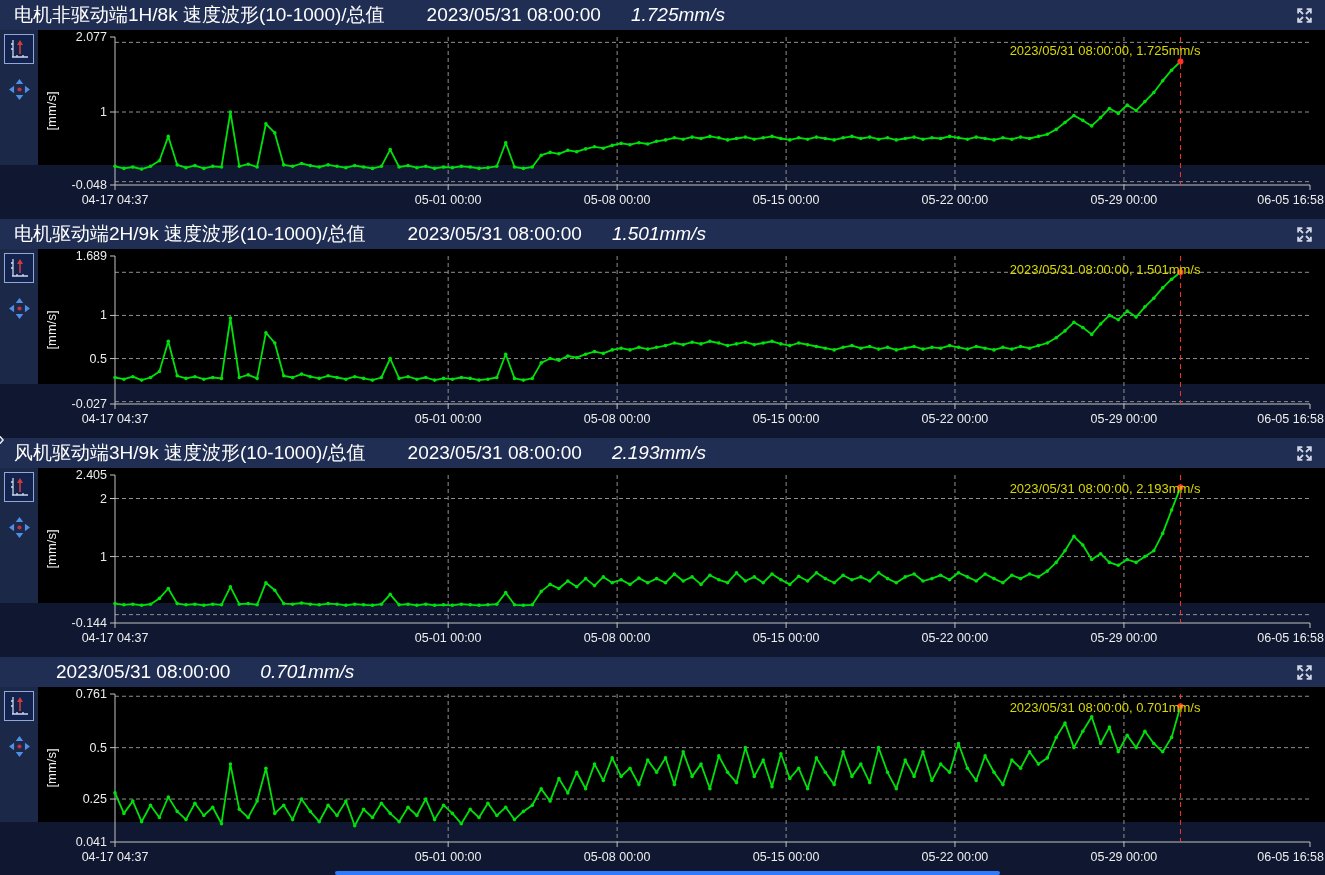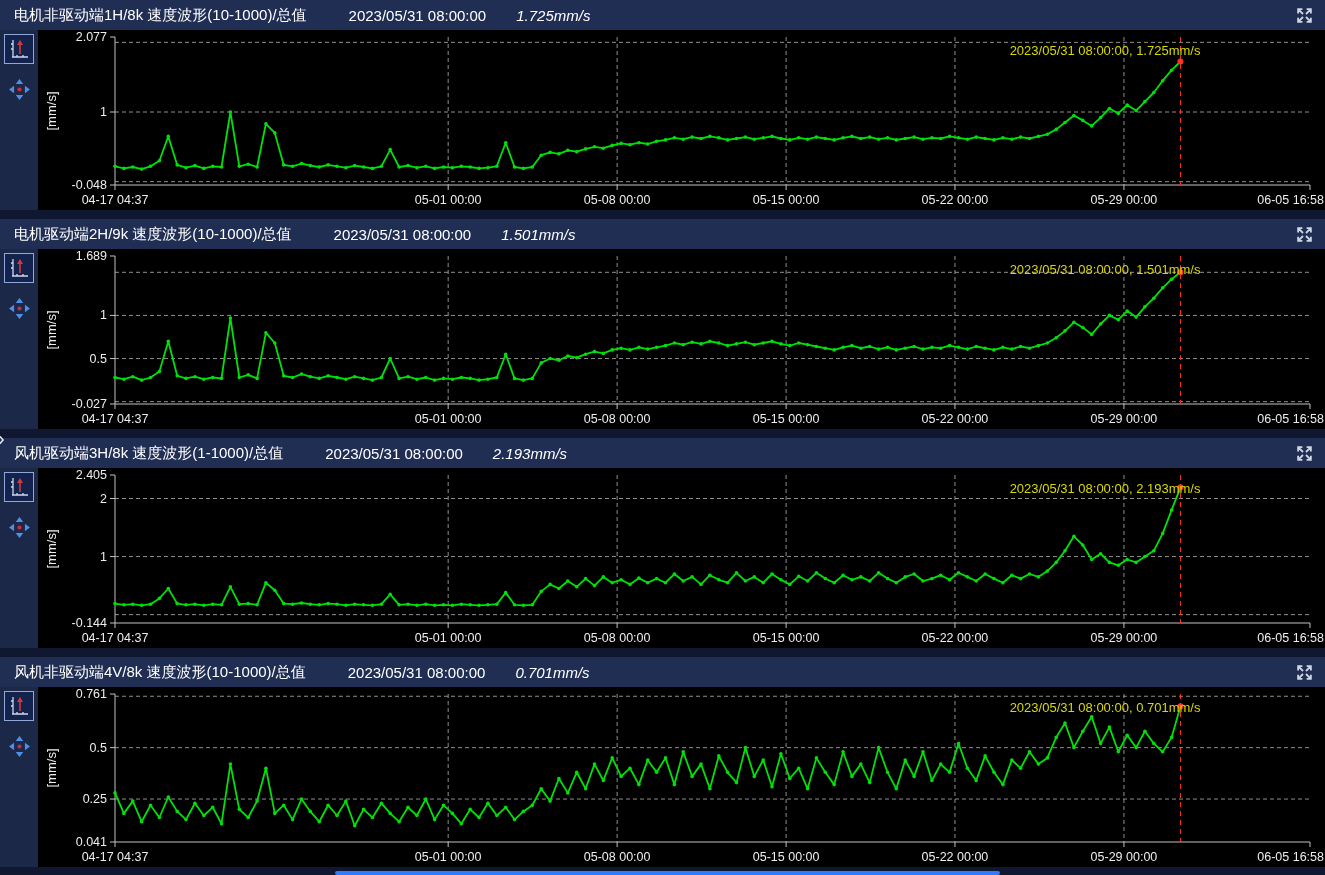--- a/index.html
+++ b/index.html
@@ -1,26 +1,26 @@
 <!DOCTYPE html>
 <html><head>
 <meta charset="utf-8">
 <style>
   html,body{margin:0;padding:0;background:#0c1426;}
   .app{position:relative;width:1325px;height:875px;background:#0f1830;overflow:hidden;
        font-family:"Liberation Sans", sans-serif;}
   .panel{height:213px;margin-bottom:6px;}
   .panel-header{height:30px;background:#202e54;display:flex;align-items:center;
-       padding:0 10px 0 14px;color:#ffffff;font-size:15px;}
+       padding:0 10px 0 14px;color:#ffffff;font-size:19px;}
   .panel-header .title{white-space:nowrap;}
   .panel-header .ts{margin-left:42px;white-space:nowrap;}
   .panel-header .val{margin-left:30px;white-space:nowrap;font-style:italic;}
   .expand-btn{margin-left:auto;background:transparent;border:none;padding:2px;cursor:pointer;
        display:flex;align-items:center;}
-  .chart-row{display:flex;height:180px;}
+  .chart-row{display:flex;height:135px;}
   .toolstrip{width:38px;background:#1c2847;display:flex;flex-direction:column;align-items:center;
        padding-top:4px;gap:13px;flex:none;}
   .autoscale-btn{width:30px;height:30px;background:#14234d;border:1px solid #8fa8d8;
        padding:1px;cursor:pointer;display:flex;align-items:center;justify-content:center;}
   .pan-btn{width:24px;height:24px;background:transparent;border:none;padding:0;cursor:pointer;
        display:flex;align-items:center;justify-content:center;}
   .chart-area{flex:1;background:#000000;}
   svg.chart{display:block;width:1287px;height:183px;}
   .grid{stroke:#8f8f8f;stroke-width:1;stroke-dasharray:4 3;}
   .axis{stroke:#c2c2c2;stroke-width:1;fill:none;}
@@ -415,21 +415,21 @@
             <line x1="1142.462" x2="1142.462" y1="7" y2="155" stroke="#ff3226" stroke-dasharray="5 4"></line>
             <circle cx="1142.462" cy="23.214452214452223" r="3" fill="#ff3226"></circle>
             <text x="1162.462" y="25" class="ann" text-anchor="end" fill="#d8d800">2023/05/31 08:00:00, 1.501mm/s</text>
           </svg>
       </div>
     </div>
   </section>
 
   <section class="panel">
     <header class="panel-header">
-      <span class="title">风机驱动端3H/8k 速度波形(1-1000)/总值</span>
+      <span class="title">风机驱动端3H/9k 速度波形(10-1000)/总值</span>
       <span class="ts">2023/05/31 08:00:00</span>
       <span class="val">2.193mm/s</span>
       <button class="expand-btn">
         <svg width="17" height="17" viewBox="0 0 16 16" fill="none" stroke="#cfd6e4" stroke-width="1.7">
           <path d="M10 2h4v4M14 2l-4.6 4.6M2 10v4h4M2 14l4.6-4.6M6 2H2v4M2 2l4.6 4.6M14 10v4h-4M14 14l-4.6-4.6"></path>
         </svg>
       </button>
     </header>
     <div class="chart-row">
       <div class="toolstrip">
@@ -607,21 +607,20 @@
             <line x1="1142.462" x2="1142.462" y1="7" y2="155" stroke="#ff3226" stroke-dasharray="5 4"></line>
             <circle cx="1142.462" cy="19.30914083954491" r="3" fill="#ff3226"></circle>
             <text x="1162.462" y="25" class="ann" text-anchor="end" fill="#d8d800">2023/05/31 08:00:00, 2.193mm/s</text>
           </svg>
       </div>
     </div>
   </section>
 
   <section class="panel">
     <header class="panel-header">
-      <span class="title">风机非驱动端4V/8k 速度波形(10-1000)/总值</span>
       <span class="ts">2023/05/31 08:00:00</span>
       <span class="val">0.701mm/s</span>
       <button class="expand-btn">
         <svg width="17" height="17" viewBox="0 0 16 16" fill="none" stroke="#cfd6e4" stroke-width="1.7">
           <path d="M10 2h4v4M14 2l-4.6 4.6M2 10v4h4M2 14l4.6-4.6M6 2H2v4M2 2l4.6 4.6M14 10v4h-4M14 14l-4.6-4.6"></path>
         </svg>
       </button>
     </header>
     <div class="chart-row">
       <div class="toolstrip">

